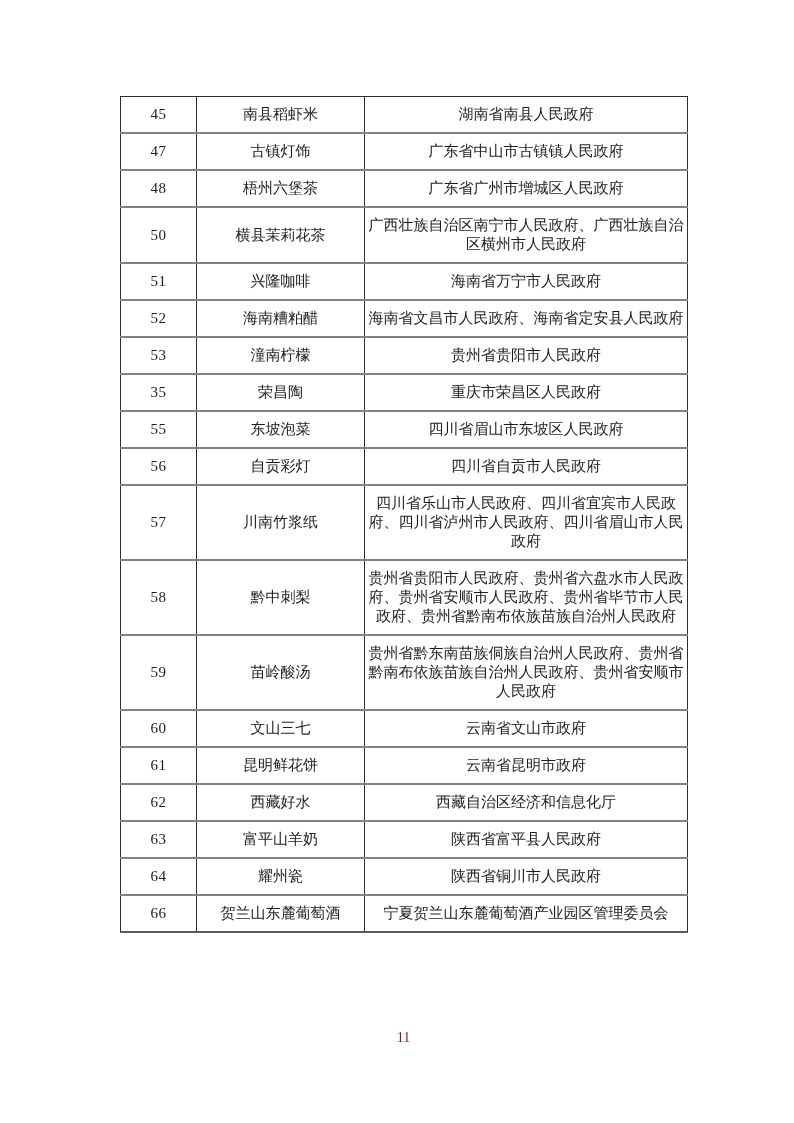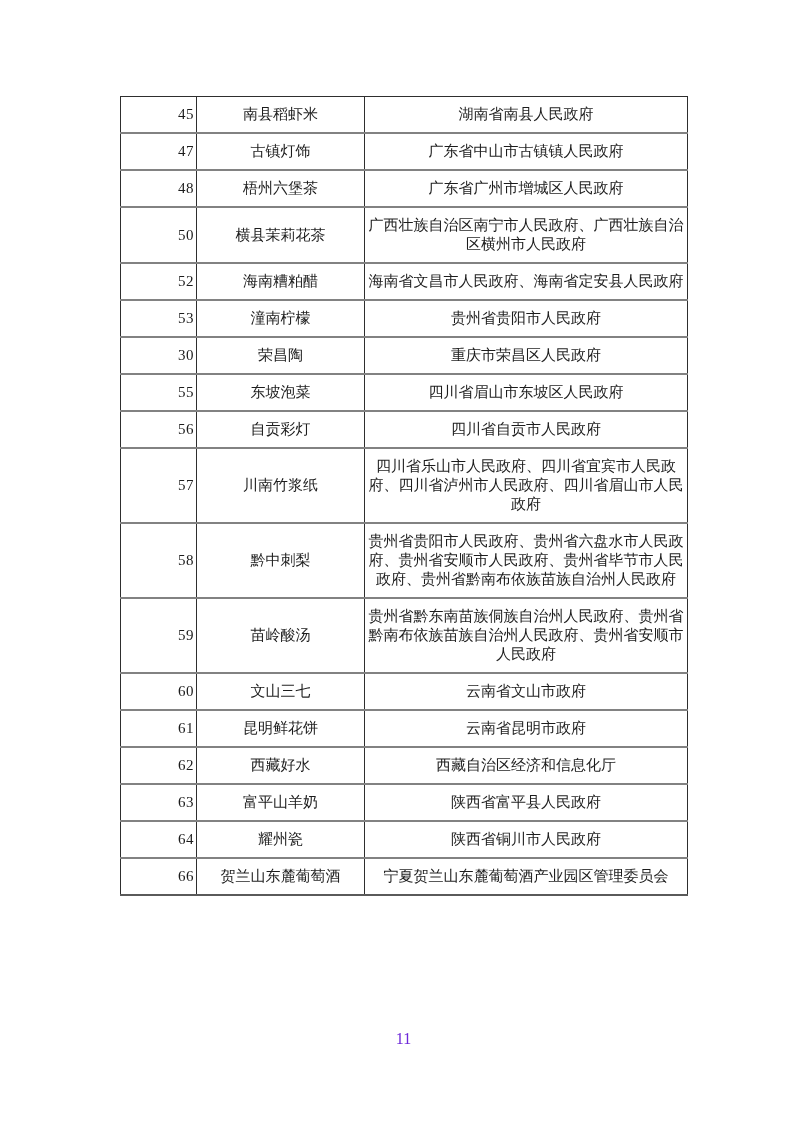--- a/index.html
+++ b/index.html
@@ -39,34 +39,33 @@
     font-size: 15px;
     line-height: 19px;
     padding: 8px 2px;
     word-break: break-all;
   }
   table.doc-table tr:first-child td {
     border-top: none;
   }
   table.doc-table td:first-child {
     border-left: none;
-    text-align: right;
   }
   table.doc-table td.col-index {
     font-family: "Liberation Serif", "DejaVu Serif", serif;
     letter-spacing: 0.5px;
   }
   .page-number {
     position: absolute;
     left: 120px;
     top: 1030px;
     width: 567px;
     text-align: center;
-    font-size: 16px;
-    color: #6d28d9;
+    font-size: 14px;
+    color: #7f1d1d;
   }
 </style>
 </head>
 <body>
 
 <div class="page">
 
   <table class="doc-table">
     <colgroup>
       <col class="c-index">
@@ -88,31 +87,36 @@
           <td class="col-index">48</td>
           <td class="col-name">梧州六堡茶</td>
           <td class="col-government">广东省广州市增城区人民政府</td>
         </tr>
         <tr>
           <td class="col-index">50</td>
           <td class="col-name">横县茉莉花茶</td>
           <td class="col-government">广西壮族自治区南宁市人民政府、广西壮族自治区横州市人民政府</td>
         </tr>
         <tr>
+          <td class="col-index">51</td>
+          <td class="col-name">兴隆咖啡</td>
+          <td class="col-government">海南省万宁市人民政府</td>
+        </tr>
+        <tr>
           <td class="col-index">52</td>
           <td class="col-name">海南糟粕醋</td>
           <td class="col-government">海南省文昌市人民政府、海南省定安县人民政府</td>
         </tr>
         <tr>
           <td class="col-index">53</td>
           <td class="col-name">潼南柠檬</td>
           <td class="col-government">贵州省贵阳市人民政府</td>
         </tr>
         <tr>
-          <td class="col-index">30</td>
+          <td class="col-index">35</td>
           <td class="col-name">荣昌陶</td>
           <td class="col-government">重庆市荣昌区人民政府</td>
         </tr>
         <tr>
           <td class="col-index">55</td>
           <td class="col-name">东坡泡菜</td>
           <td class="col-government">四川省眉山市东坡区人民政府</td>
         </tr>
         <tr>
           <td class="col-index">56</td>

